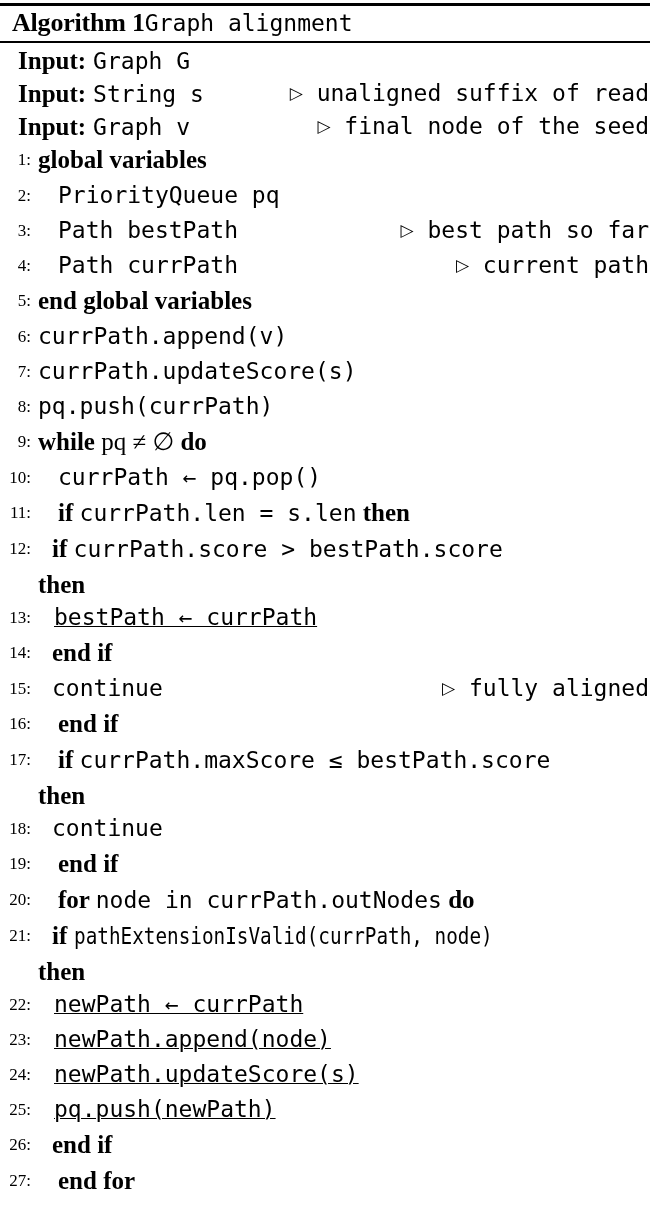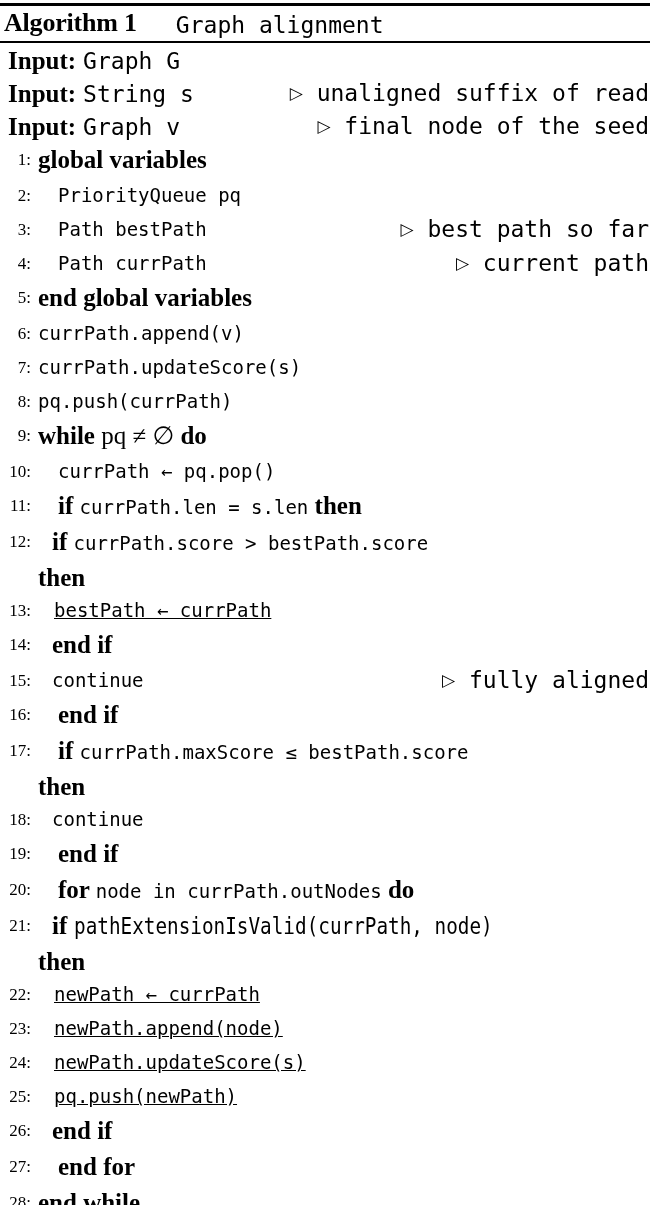--- a/index.html
+++ b/index.html
@@ -30,25 +30,24 @@
   }
   .rule-mid {
     height: 2px;
     background: #000;
     margin-top: 2px;
   }
 
   
   .title-row {
     display: flex;
-    align-items: flex-end;
-    padding: 2px 0 1px 4px;
+    align-items: center;
+    padding: 2px 0 1px 12px;
     height: 33px;
     box-sizing: border-box;
-    gap: 39px;
   }
   .title-label {
     font-family: "Liberation Serif", "DejaVu Serif", serif;
     font-weight: bold;
     font-size: 26px;
     letter-spacing: -0.2px;
     white-space: pre;
   }
   .title-text {
     font-family: "DejaVu Sans Mono", "Liberation Mono", monospace;
@@ -59,21 +58,21 @@
 
   
   .body-block {
     padding-top: 1px;
   }
   .input-row {
     position: relative;
     height: 33px;
     line-height: 33px;
     white-space: nowrap;
-    padding-left: 8px;
+    padding-left: 18px;
   }
   .kw-input {
     font-family: "Liberation Serif", "DejaVu Serif", serif;
     font-weight: bold;
     font-size: 25px;
   }
   .input-code {
     font-family: "DejaVu Sans Mono", "Liberation Mono", monospace;
     font-size: 23px;
     margin-left: 7px;
@@ -108,21 +107,21 @@
 
   .kw {
     font-family: "Liberation Serif", "DejaVu Serif", serif;
     font-weight: bold;
     font-size: 25px;
     white-space: pre;
     text-align: center;
   }
   .code {
     font-family: "DejaVu Sans Mono", "Liberation Mono", monospace;
-    font-size: 19px;
+    font-size: 23px;
     white-space: pre;
   }
   .code-narrow {
     font-family: "DejaVu Sans Mono", "Liberation Mono", monospace;
     font-size: 23px;
     white-space: pre;
     transform: scaleX(0.84);
     transform-origin: left center;
     display: inline-block;
   }

